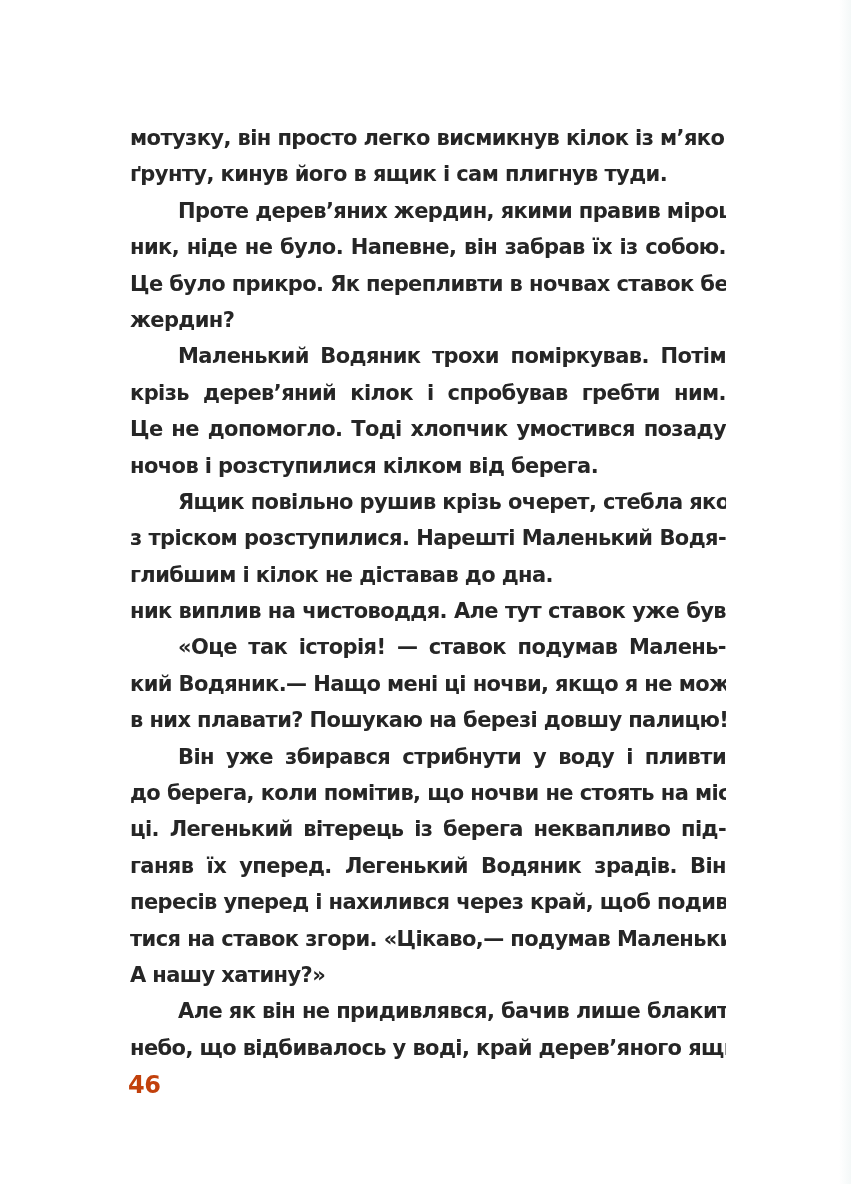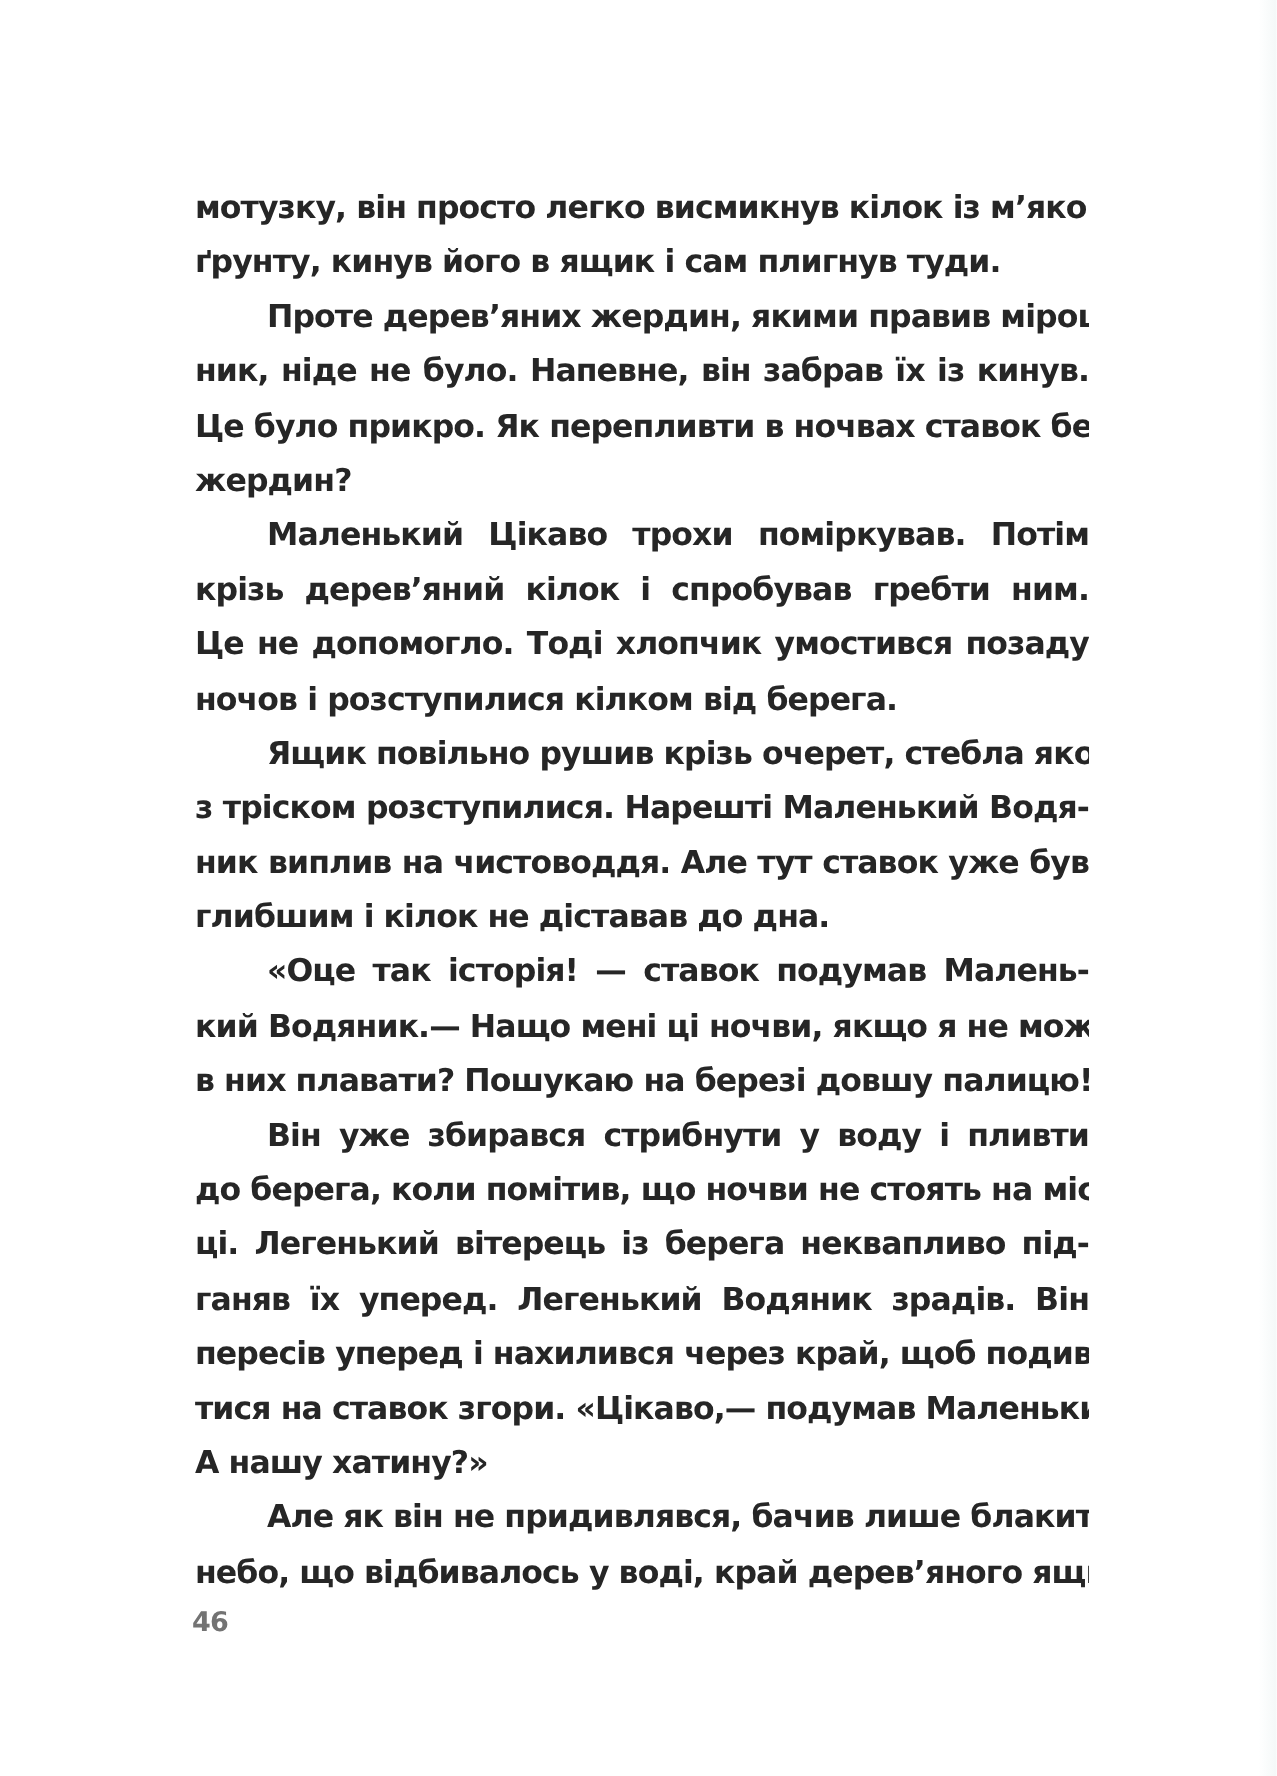--- a/index.html
+++ b/index.html
@@ -53,58 +53,58 @@
     text-align-last: left;
   }
   .line.indent {
     padding-left: 48px;
   }
   .page-number {
     position: absolute;
     left: 128px;
     top: 1071px;
     font-family: "DejaVu Sans", "Liberation Sans", sans-serif;
-    font-size: 18px;
+    font-size: 24px;
     font-weight: bold;
-    color: #737373;
+    color: #c2410c;
     letter-spacing: -0.5px;
   }
 </style>
 </head>
 <body>
 
 <div class="page">
   <div class="right-edge"></div>
 
   <div class="text-block">
 
     <div>
       <span class="line">мотузку, він просто легко висмикнув кілок із м’якого</span>
       <span class="line last">ґрунту, кинув його в ящик і сам плигнув туди.</span>
     </div>
 
     <div>
       <span class="line indent">Проте дерев’яних жердин, якими правив мірош-</span>
-      <span class="line">ник, ніде не було. Напевне, він забрав їх із кинув.</span>
+      <span class="line">ник, ніде не було. Напевне, він забрав їх із собою.</span>
       <span class="line">Це було прикро. Як перепливти в ночвах ставок без</span>
       <span class="line last">жердин?</span>
     </div>
 
     <div>
-      <span class="line indent">Маленький Цікаво трохи поміркував. Потім</span>
+      <span class="line indent">Маленький Водяник трохи поміркував. Потім</span>
       <span class="line">крізь дерев’яний кілок і спробував гребти ним.</span>
       <span class="line">Це не допомогло. Тоді хлопчик умостився позаду</span>
       <span class="line last">ночов і розступилися кілком від берега.</span>
     </div>
 
     <div>
       <span class="line indent">Ящик повільно рушив крізь очерет, стебла якого</span>
       <span class="line">з тріском розступилися. Нарешті Маленький Водя-</span>
+      <span class="line last">глибшим і кілок не діставав до дна.</span>
       <span class="line">ник виплив на чистоводдя. Але тут ставок уже був</span>
-      <span class="line last">глибшим і кілок не діставав до дна.</span>
     </div>
 
     <div>
       <span class="line indent">«Оце так історія! — ставок подумав Малень-</span>
       <span class="line">кий Водяник.— Нащо мені ці ночви, якщо я не можу</span>
       <span class="line">в них плавати? Пошукаю на березі довшу палицю!».</span>
     </div>
 
     <div>
       <span class="line indent">Він уже збирався стрибнути у воду і пливти</span>

